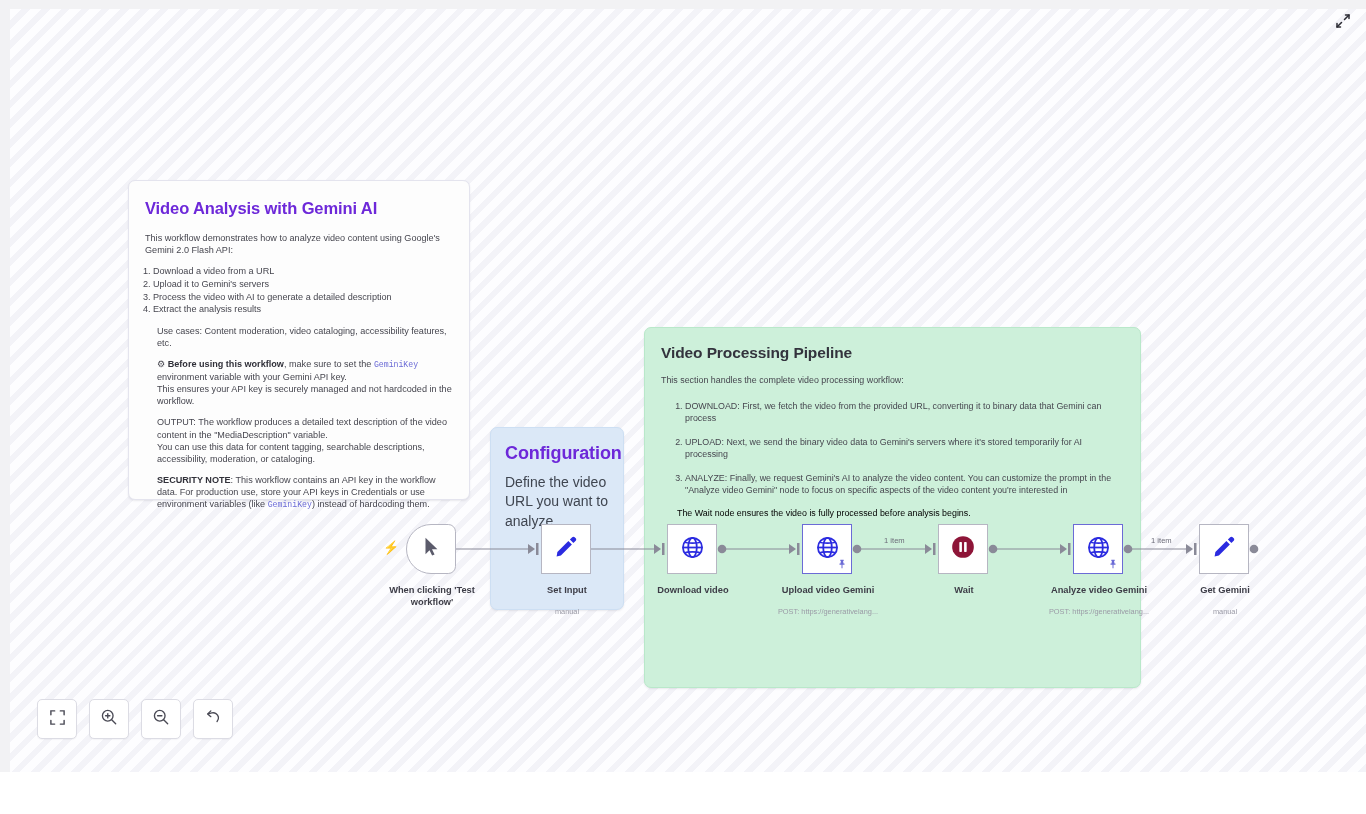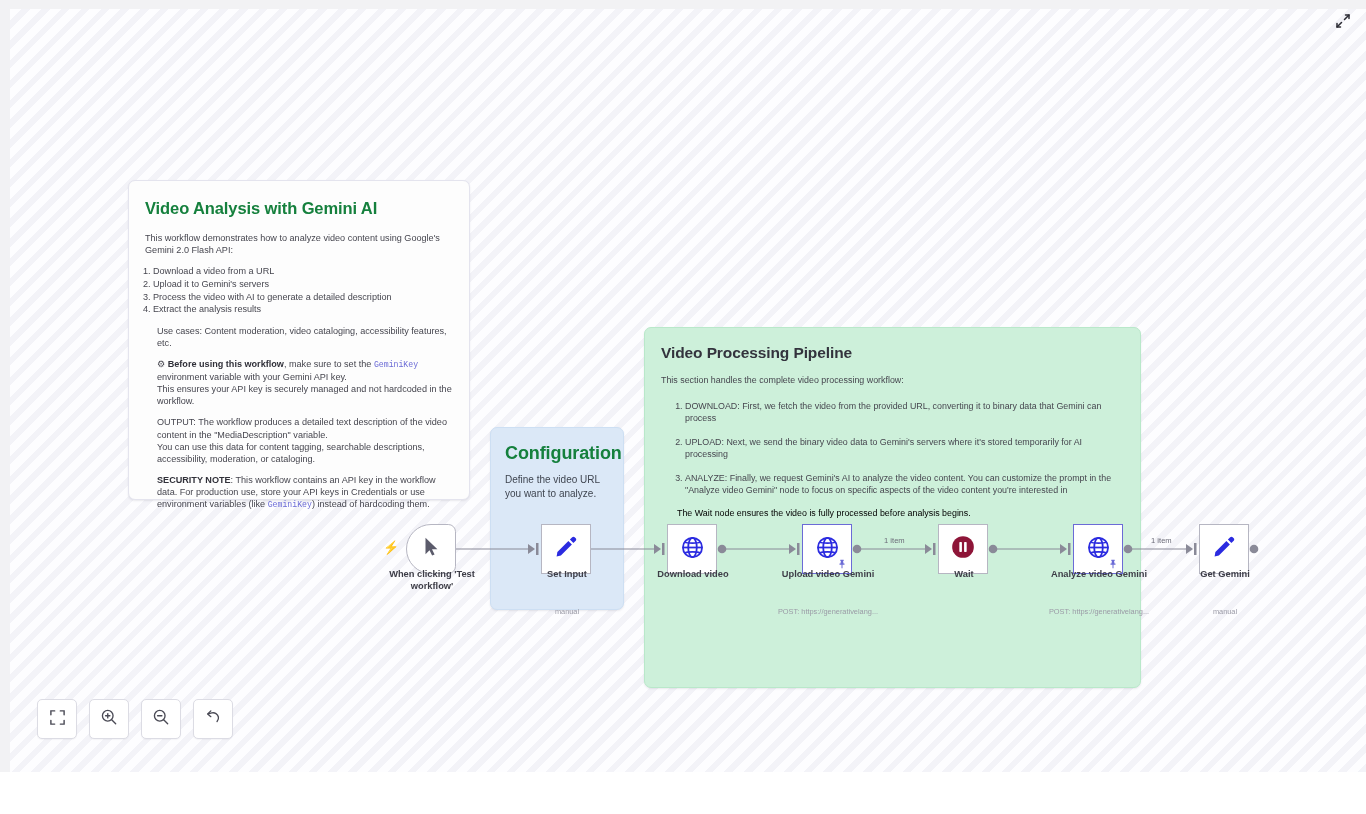--- a/index.html
+++ b/index.html
@@ -64,21 +64,21 @@
   
   .sticky {
     position: absolute;
     border-radius: 7px;
     box-shadow: 0 1px 2px rgba(60,60,80,0.10);
   }
 
   .sticky h2 {
     font-size: 16.5px;
     font-weight: 700;
-    color: #15803d;
+    color: #6d28d9;
     letter-spacing: -0.1px;
     margin-bottom: 14px;
   }
 
   .sticky p, .sticky li {
     font-size: 9.1px;
     line-height: 1.34;
     color: #46464f;
   }
 
@@ -113,21 +113,21 @@
 
   
   #note-config {
     left: 480px; top: 418px;
     width: 134px; height: 183px;
     background: #dbe8f7;
     border: 1px solid #cddff3;
     padding: 15px 14px 0 14px;
   }
   #note-config h2 { font-size: 18px; margin-bottom: 9px; }
-  #note-config p  { font-size: 10px; line-height: 1.38; color: #3f4550; }
+  #note-config p  { font-size: 14px; line-height: 1.38; color: #3f4550; }
 
   
   #note-pipeline {
     left: 634px; top: 318px;
     width: 497px; height: 361px;
     background: #cdf0da;
     border: 1px solid #b9e8ca;
     padding: 16px 16px 10px 16px;
   }
   #note-pipeline h2 { font-size: 15.5px; margin-bottom: 13px; color: #33333d; }
@@ -172,21 +172,21 @@
 
   .node-label {
     position: absolute;
     text-align: center;
     font-size: 9.3px;
     font-weight: 600;
     color: #3d3d47;
     line-height: 1.26;
     width: 130px;
     left: -40px;
-    top: 44px;
+    top: 60px;
     pointer-events: none;
   }
   .node-sub {
     position: absolute;
     text-align: center;
     font-size: 7.4px;
     color: #9a9aa6;
     width: 190px;
     left: -70px;
     top: 82px;

